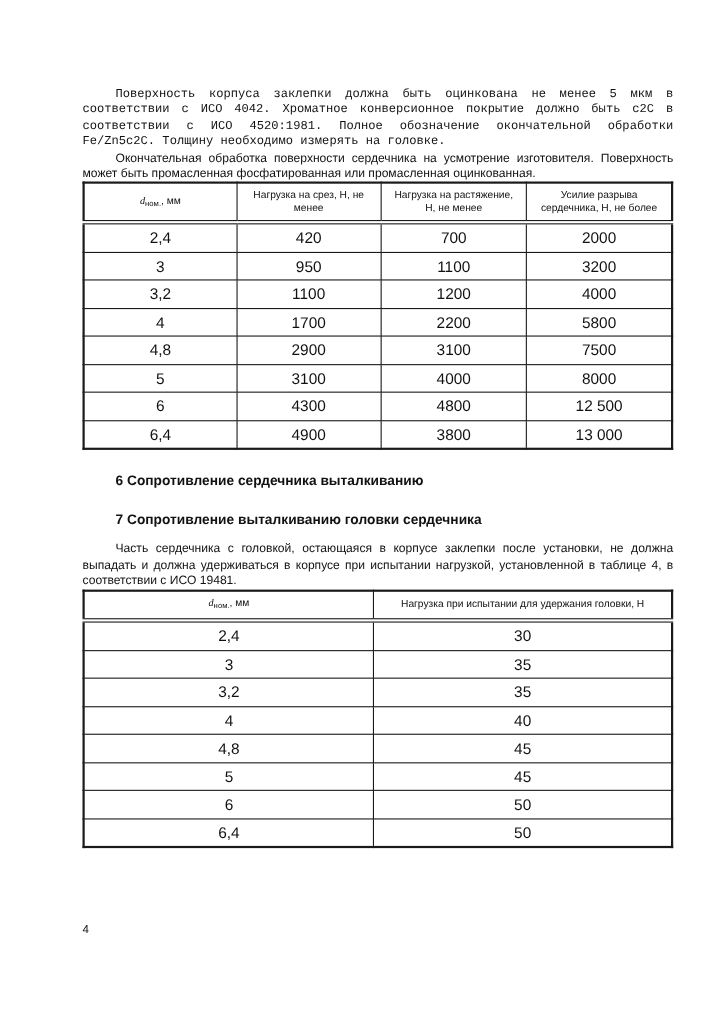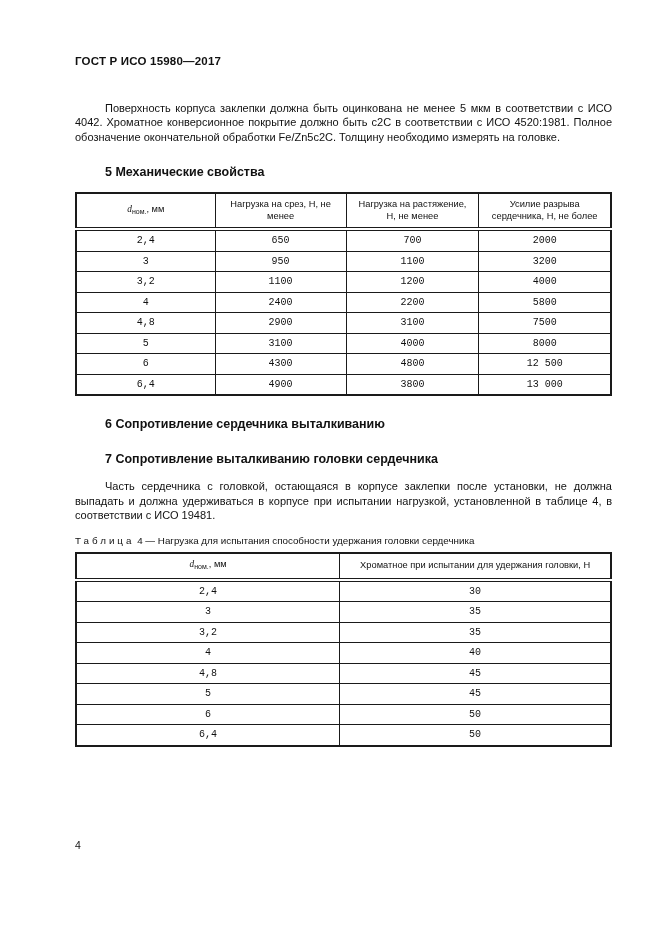--- a/index.html
+++ b/index.html
@@ -22,21 +22,21 @@
     font-size: 11.5px;
     font-weight: bold;
     letter-spacing: 0.2px;
   }
   p.body-text {
     font-size: 11px;
     line-height: 14.4px;
     text-align: justify;
     text-indent: 30px;
   }
-  p.first-para { margin-top: 34px; }
+  p.first-para { margin-top: 24px; font-family: Liberation Mono, monospace; }
   h2.section-heading {
     font-size: 12.5px;
     font-weight: bold;
     margin-left: 30px;
     margin-top: 21px;
     margin-bottom: 13px;
   }
   .table-caption {
     font-size: 9.8px;
     margin-top: 13px;
@@ -55,23 +55,22 @@
   }
   table.gost-table { border: 2px solid #1a1a1a; }
   table.gost-table th {
     font-weight: normal;
     font-size: 9.3px;
     line-height: 11.5px;
     padding: 5px 6px;
     border-bottom: 4px double #1a1a1a;
   }
   table.gost-table td {
-    font-size: 10px;
+    font-size: 14px;
     padding: 4px 4px 4.5px;
-    font-family: Liberation Mono, monospace;
   }
   .dnom-d { font-style: italic; font-family: "Liberation Serif", serif; }
   .dnom-sub { font-size: 7px; vertical-align: -2px; }
   .t3 .c0 { width: 26%; }
   .t3 .c1 { width: 24.5%; }
   .t3 .c2 { width: 24.8%; }
   .t3 .c3 { width: 24.7%; }
   .t4 .c0 { width: 49.3%; }
   .t4 .c1 { width: 50.7%; }
   .page-number {
@@ -79,58 +78,57 @@
     left: 75px;
     top: 839px;
     font-size: 10.5px;
   }
 </style>
 </head>
 <body>
 
 <div class="page">
 
-  <div class="doc-header">ГОСТ Р ИСО 15980—2017</div>
 
   <p class="body-text first-para">Поверхность корпуса заклепки должна быть оцинкована не менее 5 мкм в соответствии с ИСО 4042. Хроматное конверсионное покрытие должно быть с2С в соответствии с ИСО 4520:1981. Полное обозначение окончательной обработки Fe/Zn5c2C. Толщину необходимо измерять на головке.</p>
-
-  <h2 class="section-heading">5 Механические свойства</h2>
+  <p class="body-text">Окончательная обработка поверхности сердечника на усмотрение изготовителя. Поверхность может быть промасленная фосфатированная или промасленная оцинкованная.</p>
+
 
 
   <table class="gost-table t3">
     <thead>
       <tr>
         <th class="c0"><span class="dnom-d">d</span><span class="dnom-sub">ном.</span><span>, мм</span></th>
         <th class="c1">Нагрузка на срез, Н, не менее</th>
         <th class="c2">Нагрузка на растяжение, Н, не менее</th>
         <th class="c3">Усилие разрыва сердечника, Н, не более</th>
       </tr>
     </thead>
     <tbody>
         <tr>
           <td>2,4</td>
-          <td>650</td>
+          <td>420</td>
           <td>700</td>
           <td>2000</td>
         </tr>
         <tr>
           <td>3</td>
           <td>950</td>
           <td>1100</td>
           <td>3200</td>
         </tr>
         <tr>
           <td>3,2</td>
           <td>1100</td>
           <td>1200</td>
           <td>4000</td>
         </tr>
         <tr>
           <td>4</td>
-          <td>2400</td>
+          <td>1700</td>
           <td>2200</td>
           <td>5800</td>
         </tr>
         <tr>
           <td>4,8</td>
           <td>2900</td>
           <td>3100</td>
           <td>7500</td>
         </tr>
         <tr>
@@ -152,29 +150,26 @@
           <td>13 000</td>
         </tr>
       </tbody>
   </table>
 
   <h2 class="section-heading">6 Сопротивление сердечника выталкиванию</h2>
 
   <h2 class="section-heading">7 Сопротивление выталкиванию головки сердечника</h2>
   <p class="body-text">Часть сердечника с головкой, остающаяся в корпусе заклепки после установки, не должна выпадать и должна удерживаться в корпусе при испытании нагрузкой, установленной в таблице 4, в соответствии с ИСО 19481.</p>
 
-  <div class="table-caption">
-    <span class="spaced">Таблица</span><span> 4 — Нагрузка для испытания способности удержания головки сердечника</span>
-  </div>
 
   <table class="gost-table t4">
     <thead>
       <tr>
         <th class="c0"><span class="dnom-d">d</span><span class="dnom-sub">ном.</span><span>, мм</span></th>
-        <th class="c1">Хроматное при испытании для удержания головки, Н</th>
+        <th class="c1">Нагрузка при испытании для удержания головки, Н</th>
       </tr>
     </thead>
     <tbody>
         <tr>
           <td>2,4</td>
           <td>30</td>
         </tr>
         <tr>
           <td>3</td>
           <td>35</td>

